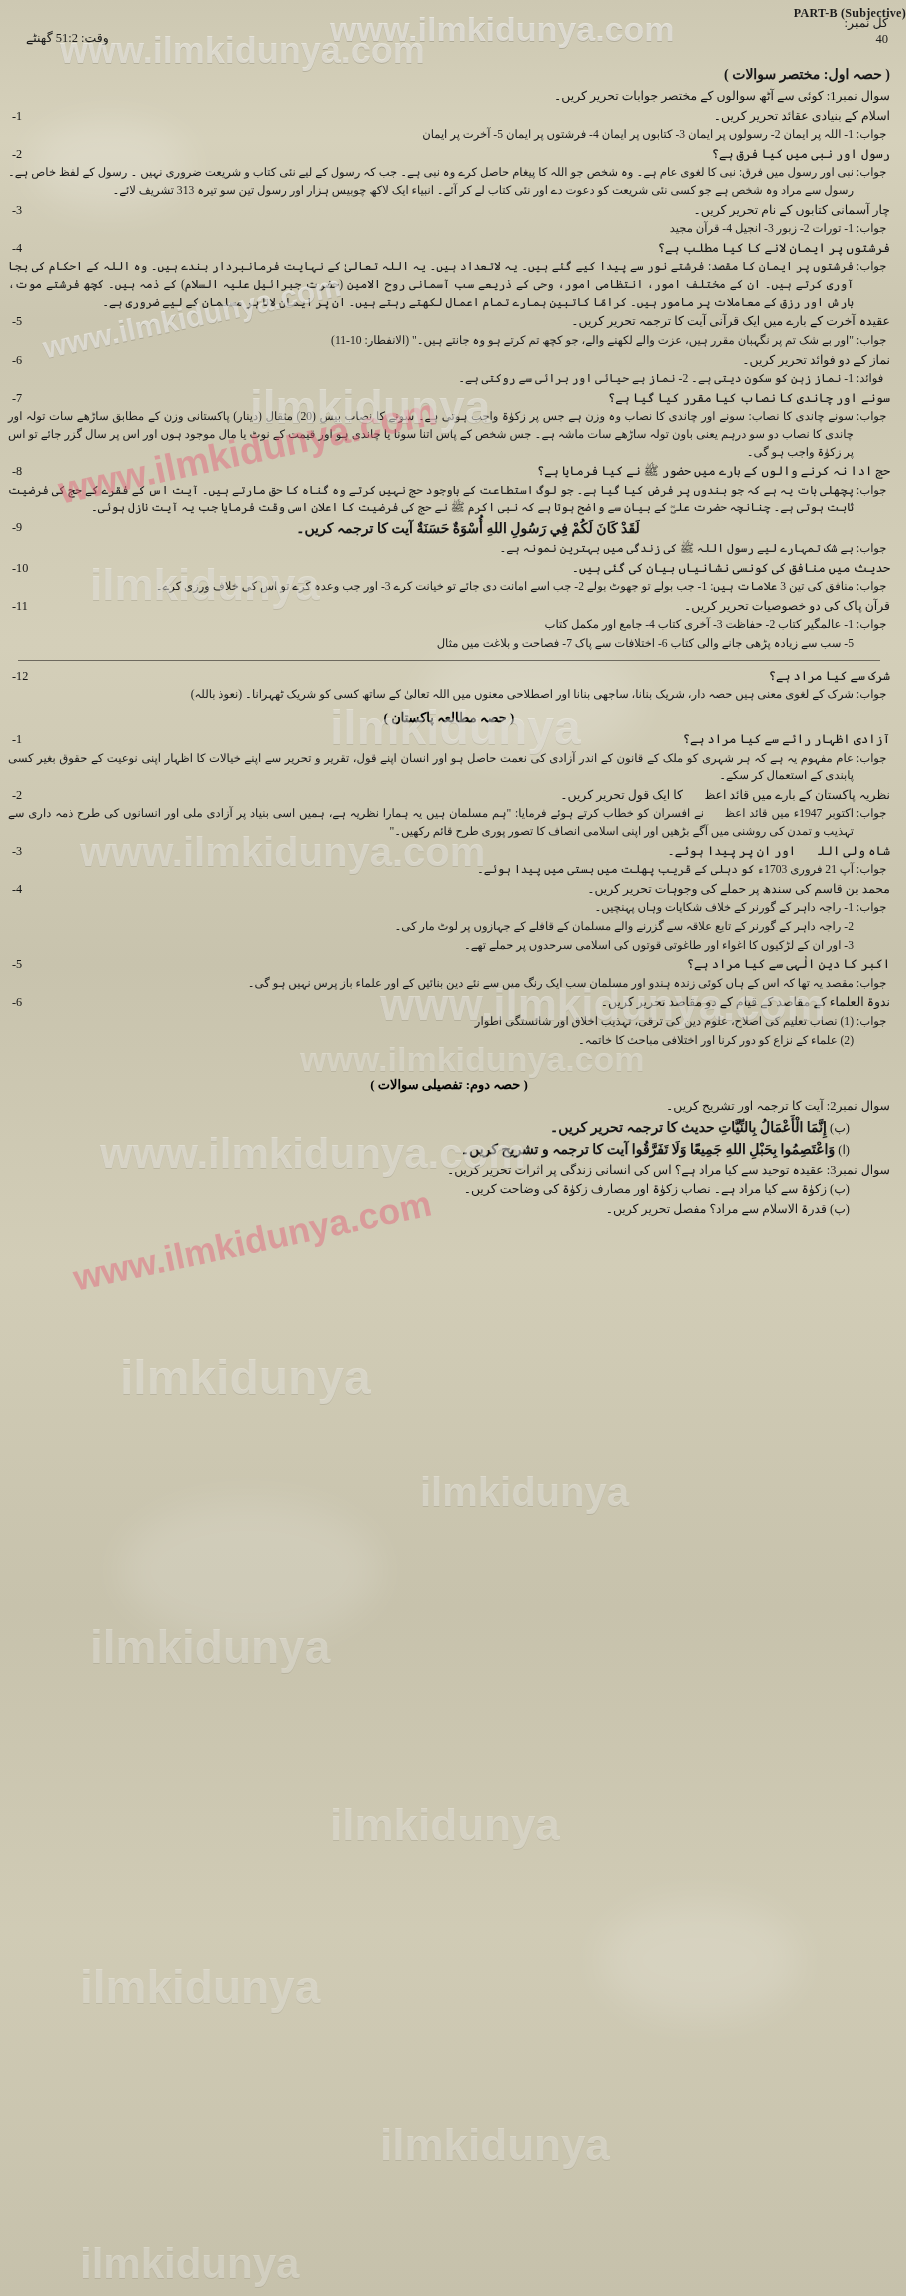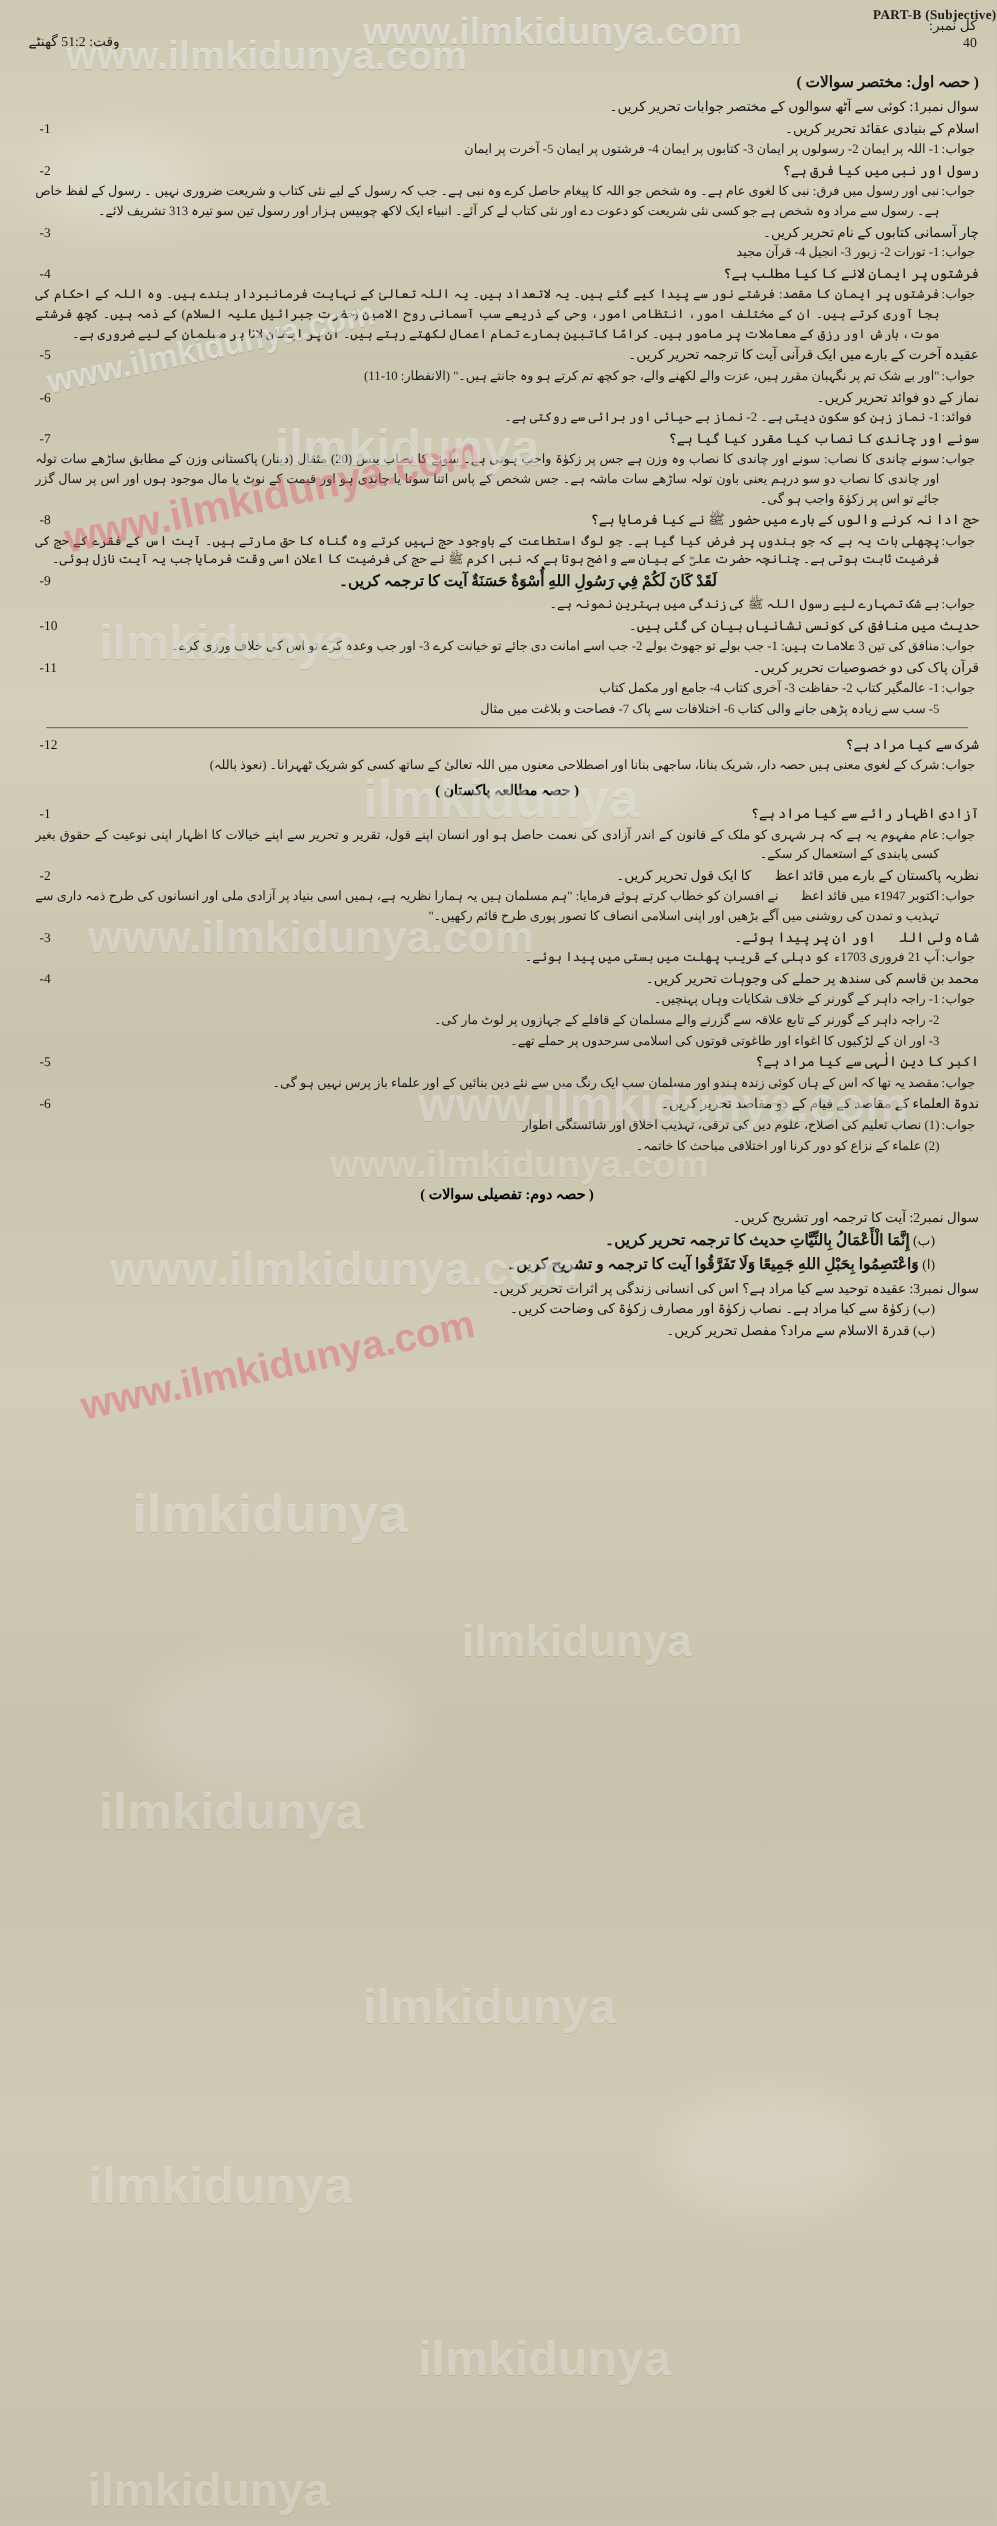--- a/index.html
+++ b/index.html
@@ -58,21 +58,21 @@
     margin:2px 0 4px 0;
     color:#171717;
   }
   .urdu{
     direction:rtl;
     text-align:right;
     unicode-bidi:bidi-override;
   }
   .body-col{
     position:relative;
-    padding:0 16px 0 32px;
+    padding:0 16px 0 8px;
   }
   .q-row{
     display:flex;
     direction:rtl;
     font-size:12.4px;
     line-height:1.5;
     color:#141414;
     margin:1px 0;
   }
   .q-num{

